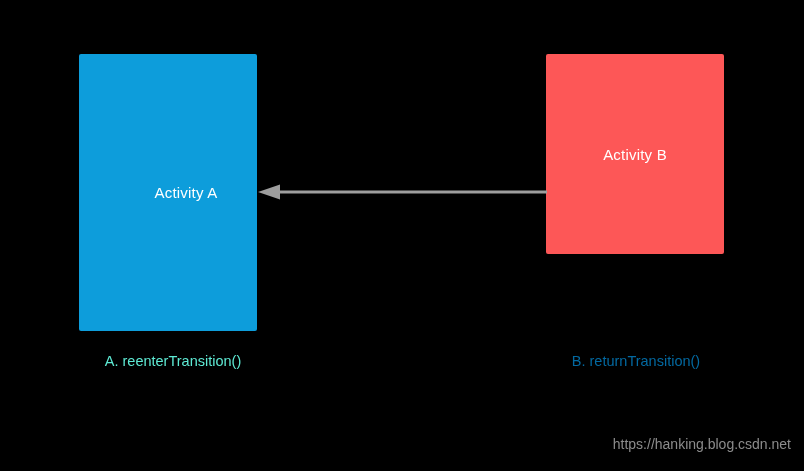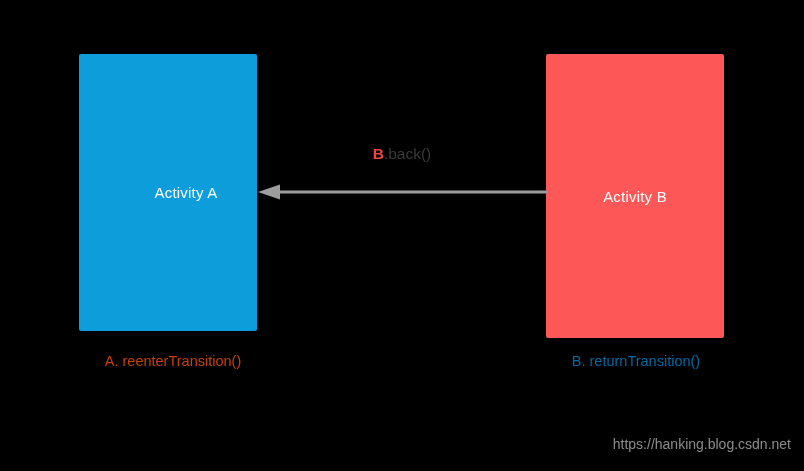--- a/index.html
+++ b/index.html
@@ -41,38 +41,38 @@
     top: 54px;
     width: 178px;
     height: 277px;
     background: #0d9ddb;
     padding-left: 36px;
   }
   #box-b {
     left: 546px;
     top: 54px;
     width: 178px;
-    height: 284px;
+    height: 200px;
     background: #fd5757;
   }
 
   
   .caption {
     position: absolute;
     top: 353px;
     width: 300px;
     text-align: center;
     font-size: 14.5px;
     font-family: "Liberation Sans", sans-serif;
     line-height: 1.2;
     white-space: nowrap;
   }
   #caption-a {
     left: 23px;
-    color: #c2410c;
+    color: #5eead4;
   }
   #caption-b {
     left: 486px;
     color: #0369a1;
   }
 
   
   #arrow {
     position: absolute;
     left: 258px;
@@ -130,19 +130,16 @@
 
   <div id="caption-a" class="caption">A. reenterTransition()</div>
 
   <div id="caption-b" class="caption">B. returnTransition()</div>
 
   <svg id="arrow" viewBox="0 0 289 28">
     <line x1="289" y1="14" x2="22" y2="14" stroke="#9e9e9e" stroke-width="3"></line>
     <polygon points="0,14 22,6.5 22,21.5" fill="#9e9e9e"></polygon>
   </svg>
 
-  <div id="arrow-label">
-    <span class="label-target">B</span><span class="label-method">.back()</span>
-  </div>
 
   <div id="watermark">https://hanking.blog.csdn.net</div>
 
 </div>
 
 </body></html>

